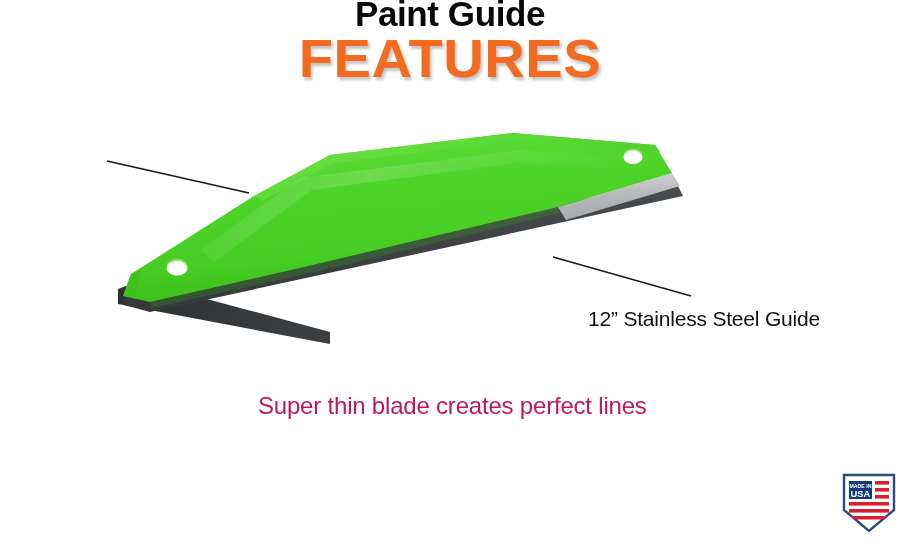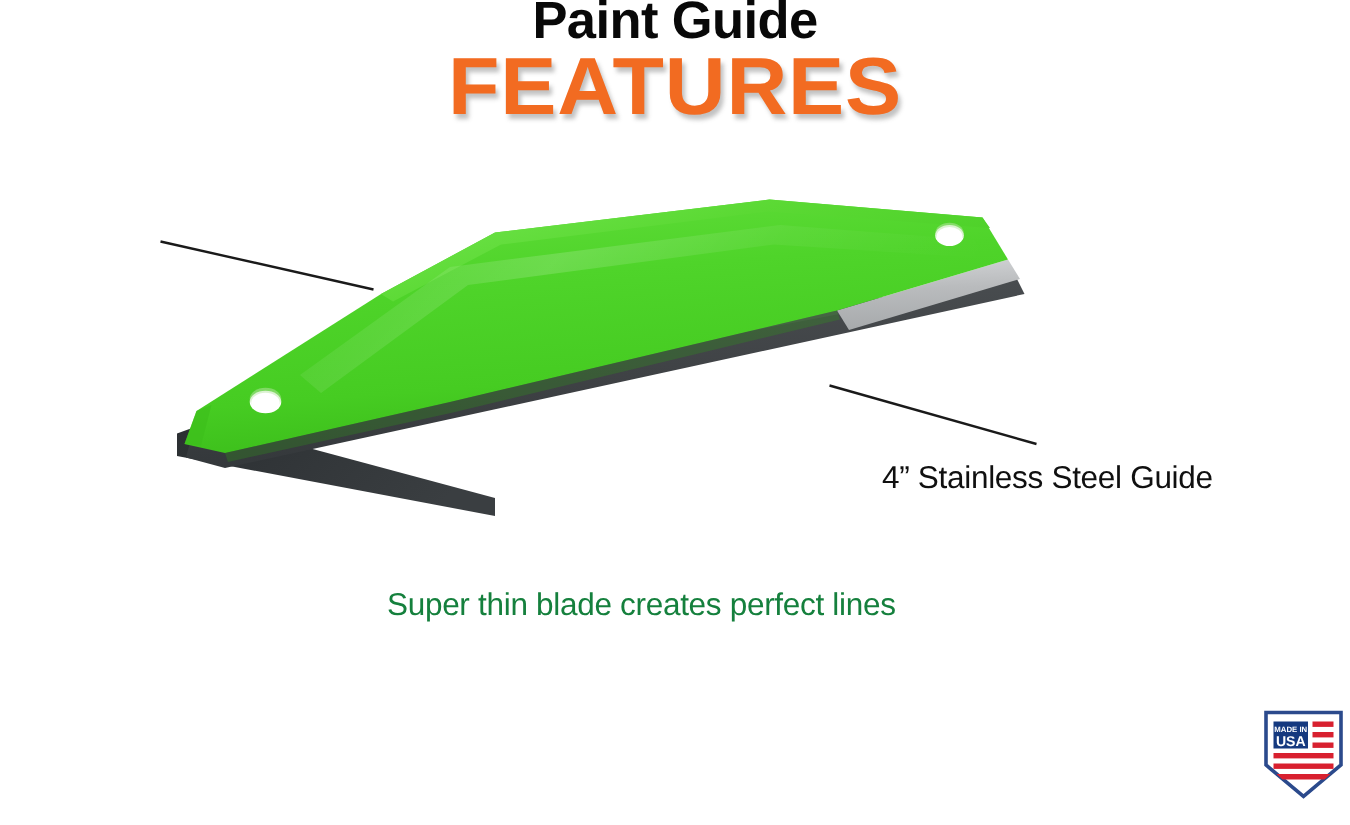--- a/index.html
+++ b/index.html
@@ -77,22 +77,22 @@
 
   
   #bullets {
     position: absolute;
     left: 258px;
     top: 392px;
     width: 520px;
   }
   .bullet {
     font-family: "Liberation Sans", sans-serif;
-    font-size: 21px;
-    color: #15803d;
+    font-size: 24px;
+    color: #be185d;
     letter-spacing: -0.2px;
     white-space: nowrap;
     margin-bottom: 24px;
   }
 
   
   #badge {
     position: absolute;
     left: 841px;
     top: 472px;
@@ -192,21 +192,21 @@
       <ellipse cx="633" cy="157.5" rx="8.6" ry="6.2" fill="#FFFFFF"></ellipse>
     </g>
   </svg>
 
   <svg id="leaders" viewBox="0 0 900 550">
     <line x1="107" y1="161" x2="249" y2="193" stroke="#1a1a1a" stroke-width="1.6"></line>
     <line x1="553" y1="257" x2="691" y2="296" stroke="#1a1a1a" stroke-width="1.6"></line>
   </svg>
 
 
-  <div class="annot" id="annot-blade">4” Stainless Steel Guide</div>
+  <div class="annot" id="annot-blade">12” Stainless Steel Guide</div>
 
   <div id="bullets">
     <div class="bullet">Super thin blade creates perfect lines</div>
   </div>
 
   <svg id="badge" viewBox="0 0 56 62">
 
     <path d="M3,3 L53,3 L53,38 L28,59 L3,38 Z" fill="#FFFFFF" stroke="#2B4A8C" stroke-width="2.4"></path>
 
     <rect x="8" y="9" width="23" height="18" fill="#15397F"></rect>

